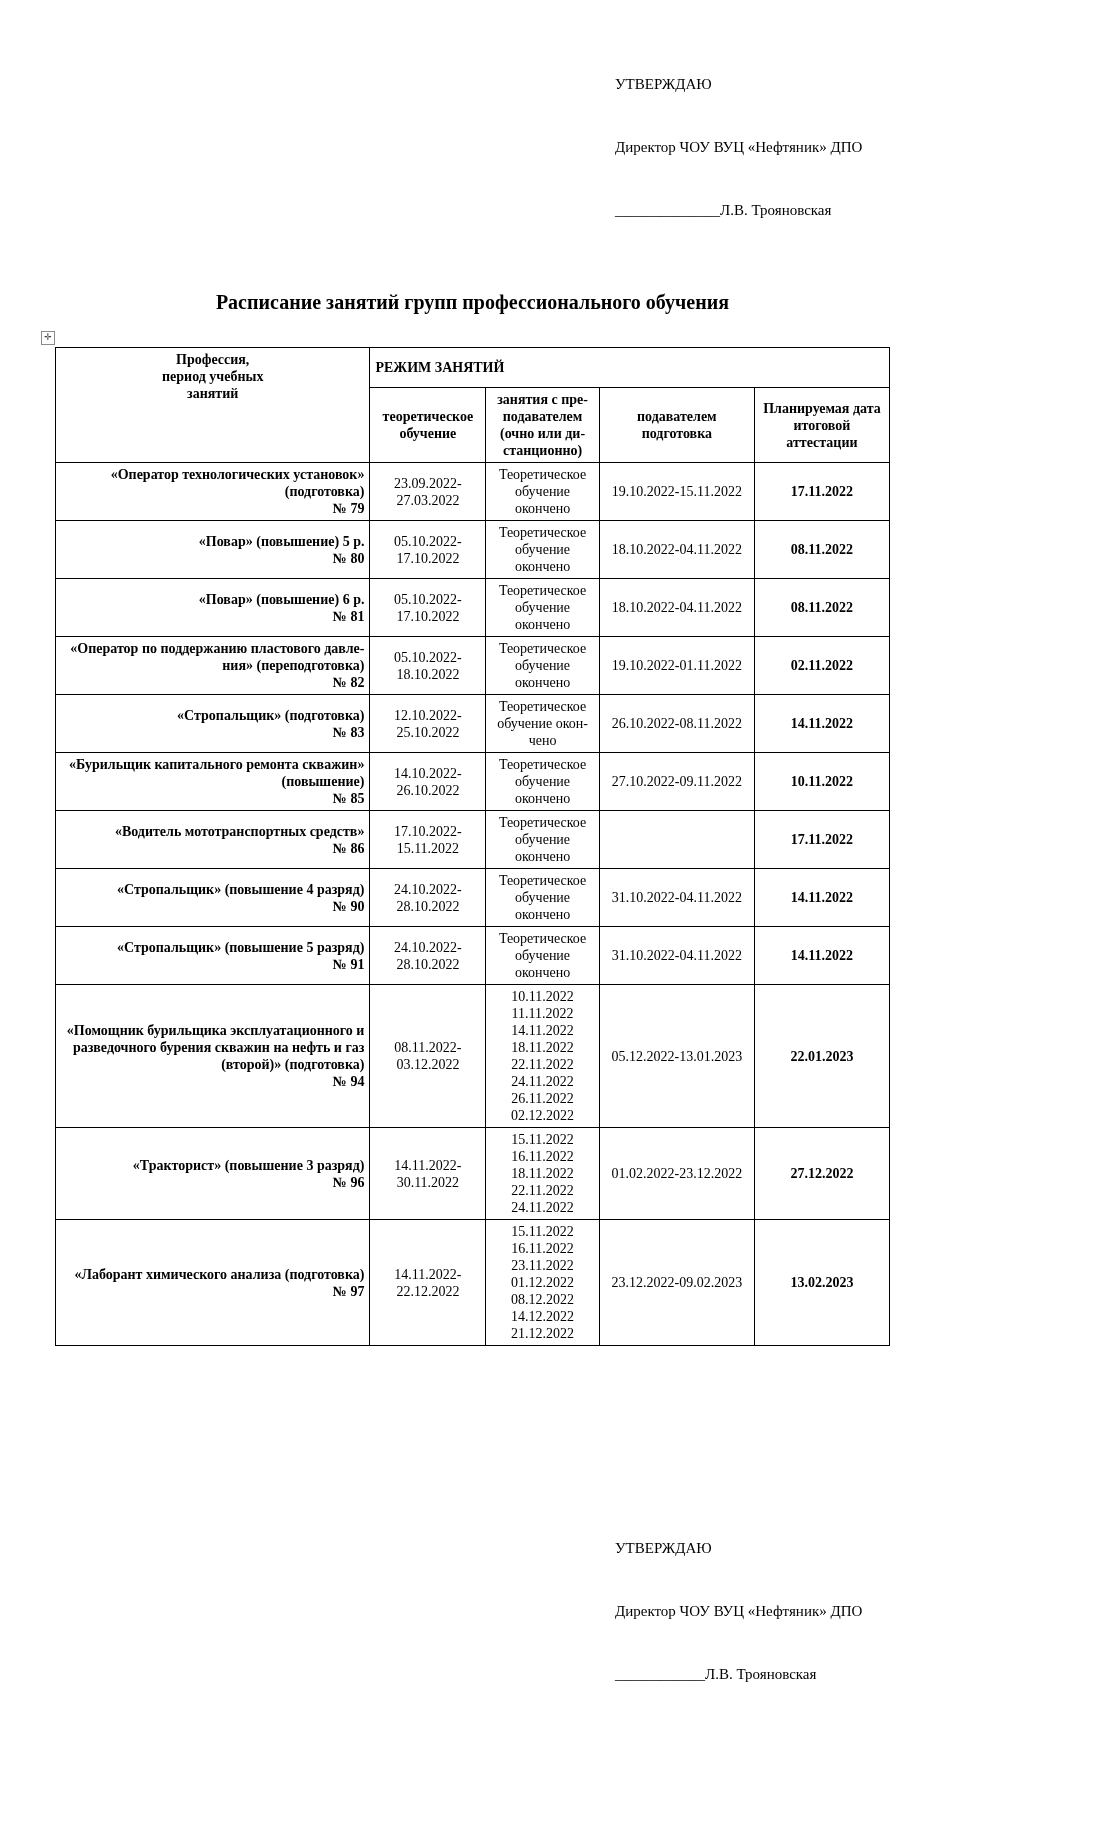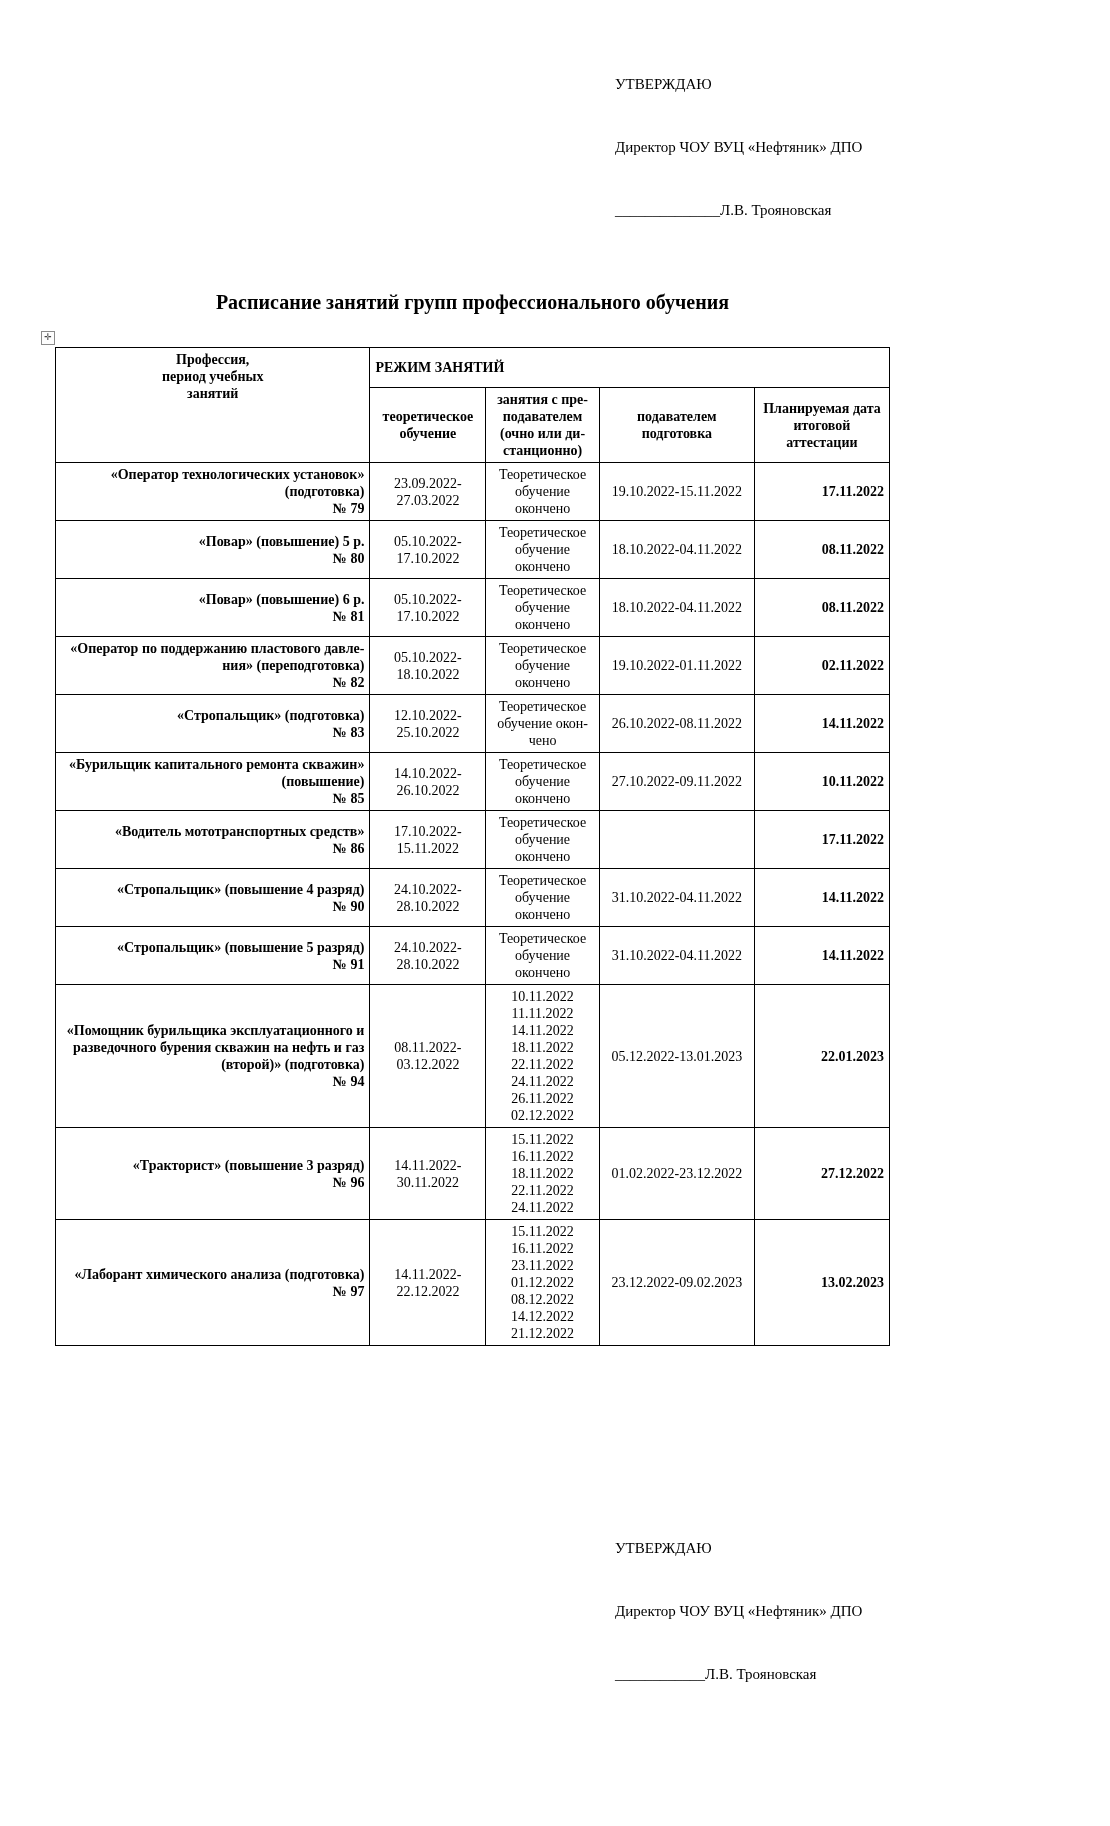--- a/index.html
+++ b/index.html
@@ -84,21 +84,21 @@
     text-align: center;
     vertical-align: middle;
   }
   td.c-prof {
     text-align: right;
     vertical-align: middle;
     font-weight: bold;
     min-height: 50px;
   }
   td.c-center { text-align: center; vertical-align: middle; }
-  td.c-att { text-align: right; vertical-align: middle; font-weight: bold; margin-top: 14px; }
+  td.c-att { text-align: center; vertical-align: middle; font-weight: bold; margin-top: 14px; }
   tr.data-row { height: 55px; }
 </style>
 </head>
 <body>
 
 <div class="page">
   <div class="content">
 
     <div class="approval">
       <div>УТВЕРЖДАЮ</div>

